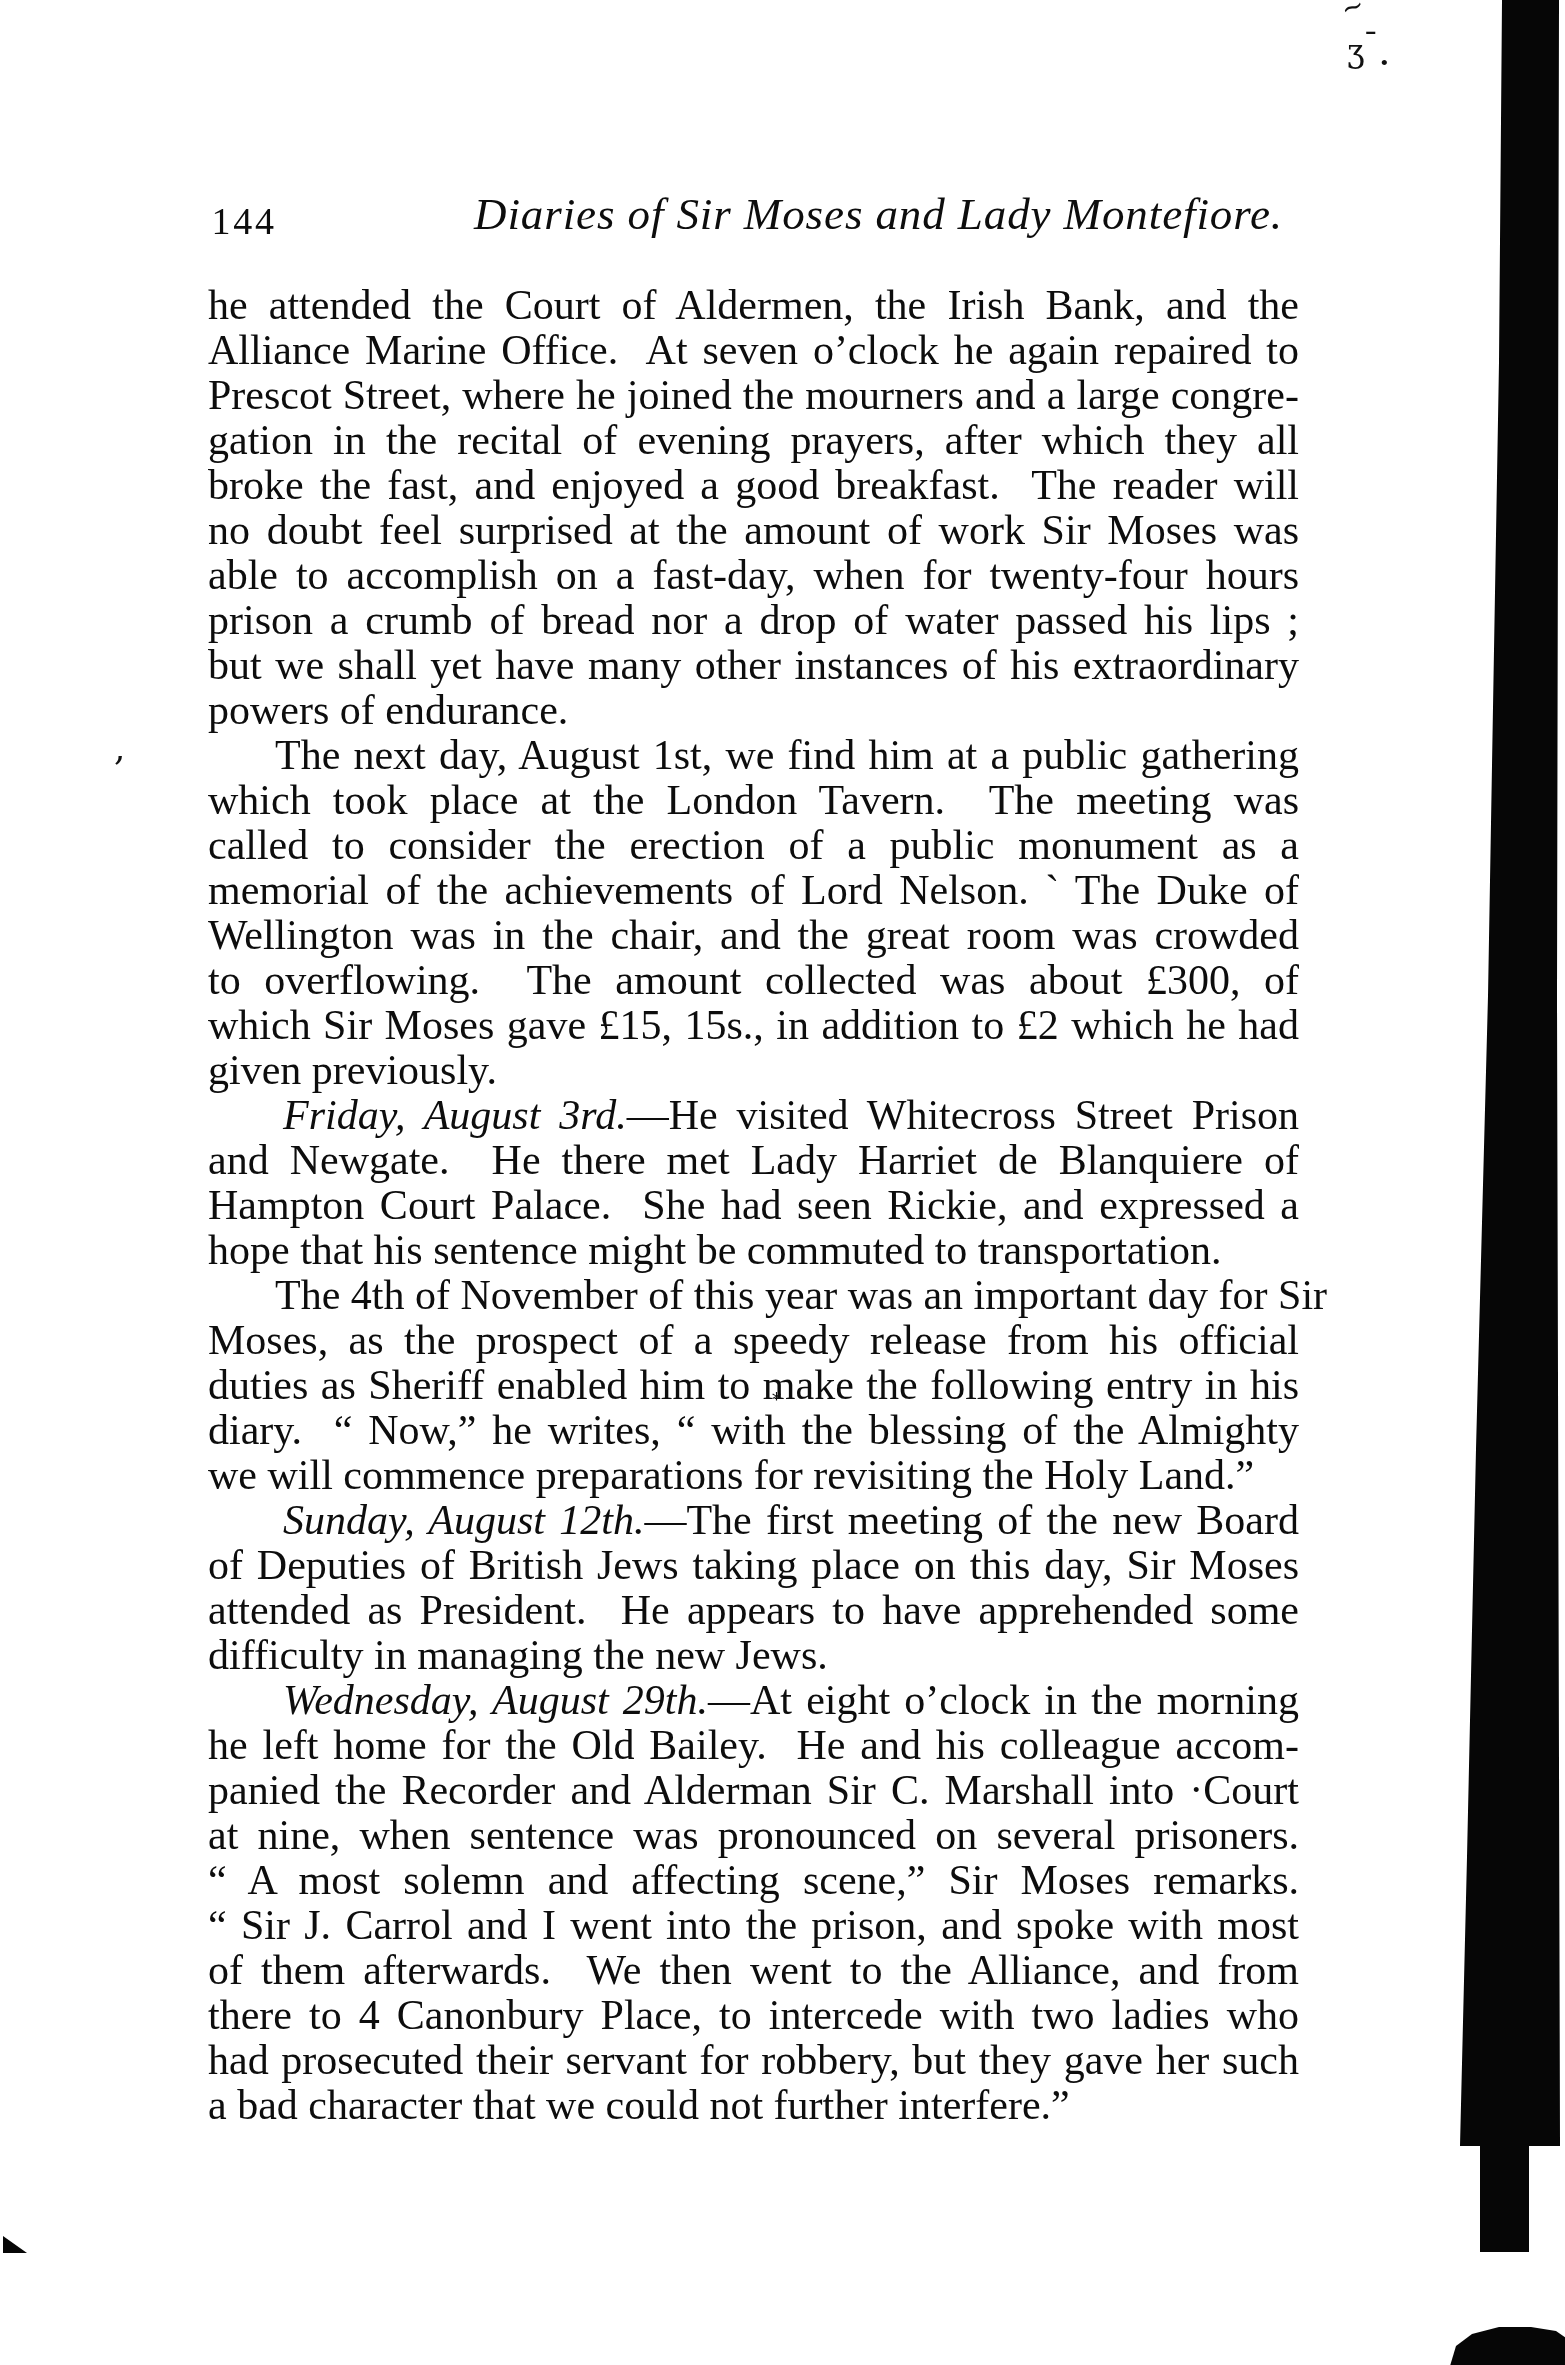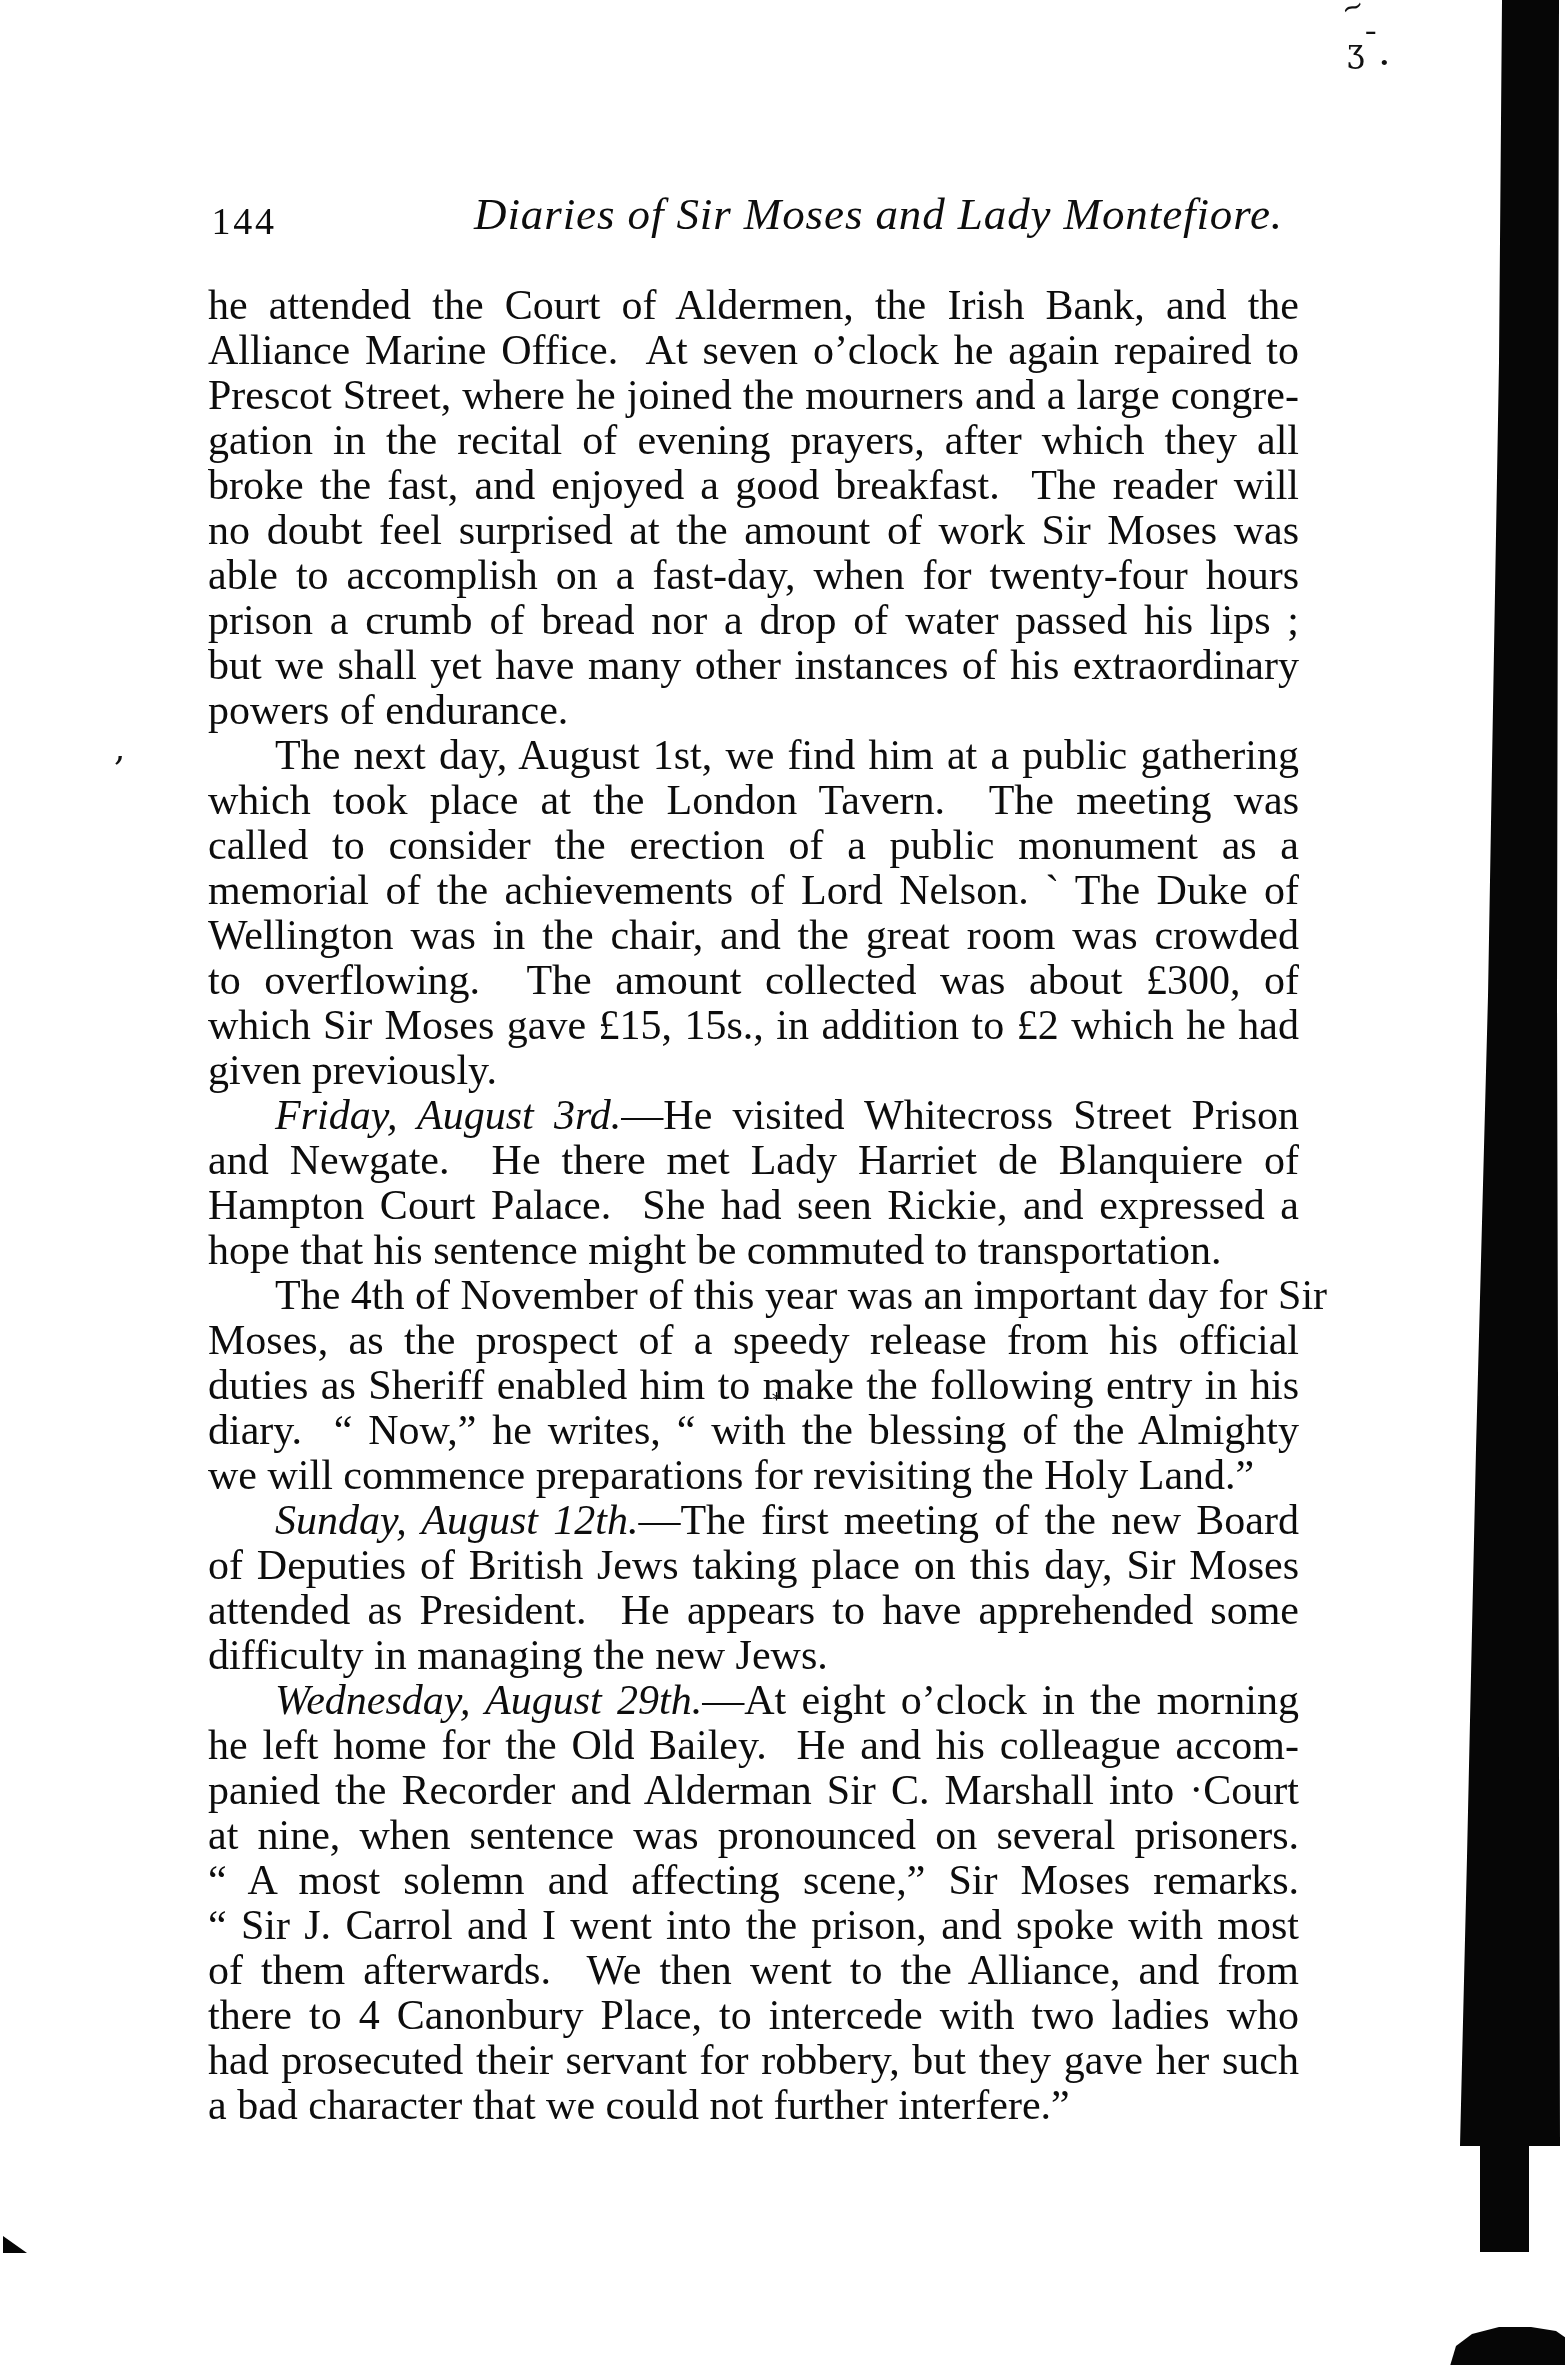--- a/index.html
+++ b/index.html
@@ -24,21 +24,21 @@
   }
   
   .body { position:absolute; left:208px; top:283px; width:1091px; }
   .line {
     font-size:42px; line-height:45px;
     text-align:justify; text-align-last:justify;
     white-space:nowrap;
   }
   .line.indent { padding-left:67px; }
   .line.last { text-align-last:left; }
-  .it { font-style:italic; }
+  .it { font-style:italic;margin-left:8px; }
   
   .bar {
     position:absolute; inset:0; background:#060606;
     clip-path:polygon(1502px 0px, 1559px 0px, 1557px 996px, 1560px 2146px,
       1529px 2146px, 1529px 2252px, 1480px 2252px, 1480px 2146px,
       1460px 2146px, 1467px 1857px, 1476px 1449px, 1488px 996px, 1499px 362px);
   }
   .bar-bottom {
     position:absolute; inset:0; background:#060606;
     clip-path:polygon(1450px 2366px, 1456px 2346px, 1472px 2334px, 1499px 2327px,

